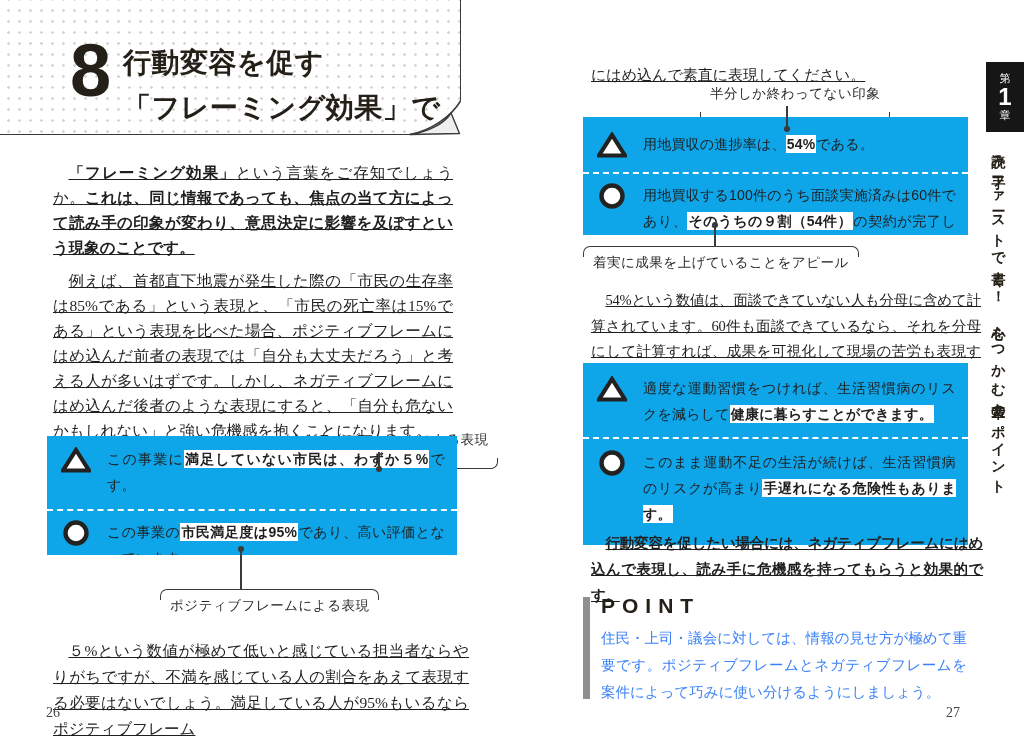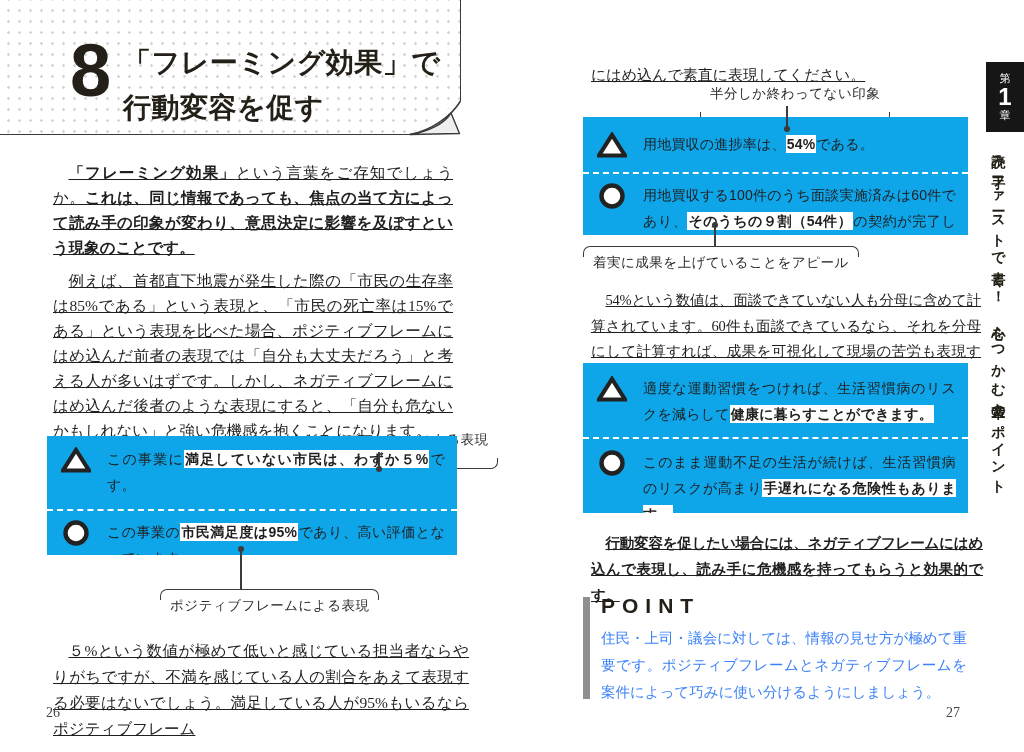--- a/index.html
+++ b/index.html
@@ -34,21 +34,21 @@
   #lp-body{left:45px;top:152px;width:416px;font-size:15.5px;line-height:25px;}
   #lp-p4{left:45px;top:630px;width:416px;font-size:15.5px;line-height:26px;}
   #rp-p0{left:583px;top:55px;width:390px;font-size:15px;line-height:25px;}
   #rp-p1{left:583px;top:280px;width:390px;font-size:14.5px;line-height:25.5px;letter-spacing:-0.2px;}
   #rp-p2{left:583px;top:522px;width:392px;font-size:14.5px;line-height:26px;letter-spacing:-0.3px;}
 
   
   .ex-box{background:#0ea5e9;overflow:hidden;}
   #lp-box{left:47px;top:436px;width:410px;height:119px;}
   #rp-box1{left:583px;top:117px;width:385px;height:118px;}
-  #rp-box2{left:583px;top:363px;width:385px;height:150px;}
+  #rp-box2{left:583px;top:363px;width:385px;height:182px;}
   .ex-row{display:flex;align-items:flex-start;padding:0 12px 0 14px;}
   .ex-icon{flex:0 0 30px;margin-right:16px;margin-top:1px;}
   .ex-text{
     font-family:"Liberation Sans","DejaVu Sans",sans-serif;
     font-size:14px;line-height:26px;letter-spacing:0.2px;text-align:justify;
   }
   .hl{background:#ffffff;font-weight:700;padding:1px 1px;}
   .ex-sep{border-top:2px dashed #ffffff;height:0;margin:0;}
   
   #lp-box .row-a{padding-top:10px;padding-bottom:11px;}
@@ -125,22 +125,22 @@
     font-family:"Liberation Sans","DejaVu Sans",sans-serif;
     font-size:14px;font-weight:700;letter-spacing:2.5px;color:#242018;
   }
 </style>
 </head>
 <body>
 
 <div class="abs" id="title-block">
   <div class="abs" id="section-number">8</div>
   <div class="abs" id="page-title">
+    <div>行動変容を促す</div>
     <div>「フレーミング効果」で</div>
-    <div>行動変容を促す</div>
   </div>
   <svg class="abs" id="page-curl" width="54" height="36" viewBox="0 0 54 36">
     <polygon points="0,36 54,36 54,0" fill="#ffffff"></polygon>
     <path d="M2,34.5 C 22,31 43,17 52.5,1" fill="#ffffff" stroke="#3a3a3a" stroke-width="1.5"></path>
     <path d="M2,34.5 C 20,32 36,24 43,13 L 51.5,33.5 Z" fill="#efefef" stroke="#3a3a3a" stroke-width="1.4" stroke-linejoin="round"></path>
   </svg>
 </div>
 
 <div class="abs" id="lp-body">
   <p class="para"><span class="gb">「フレーミング効果」</span><span>という言葉をご存知でしょうか。</span><span class="gb">これは、同じ情報であっても、焦点の当て方によって読み手の印象が変わり、意思決定に影響を及ぼすという現象のことです。</span></p>

